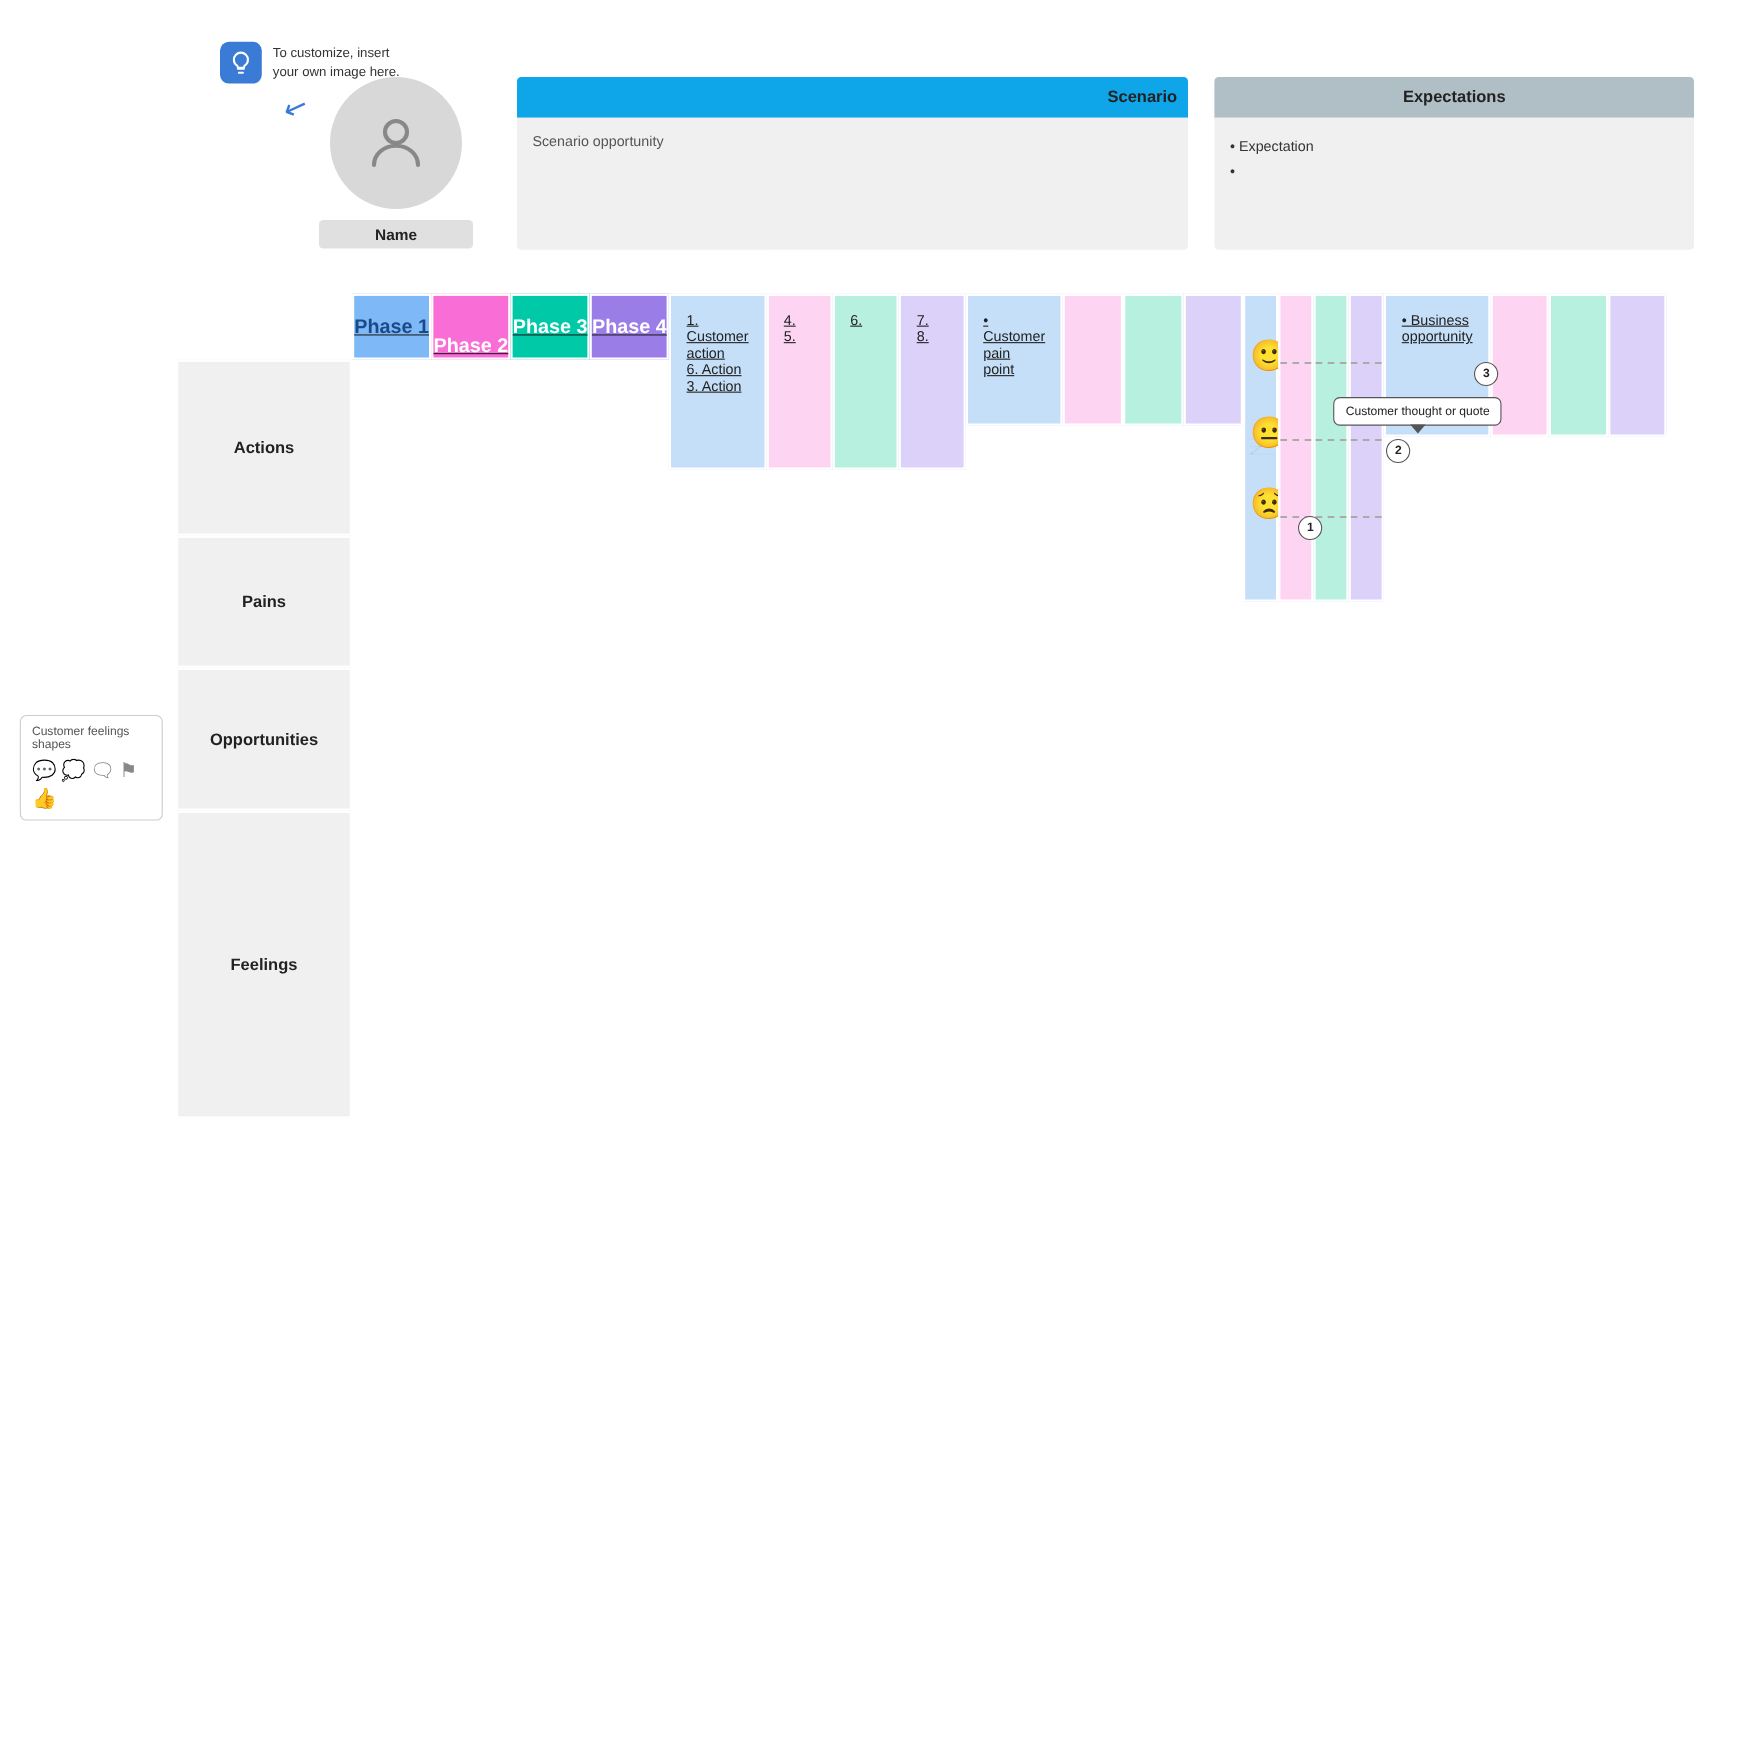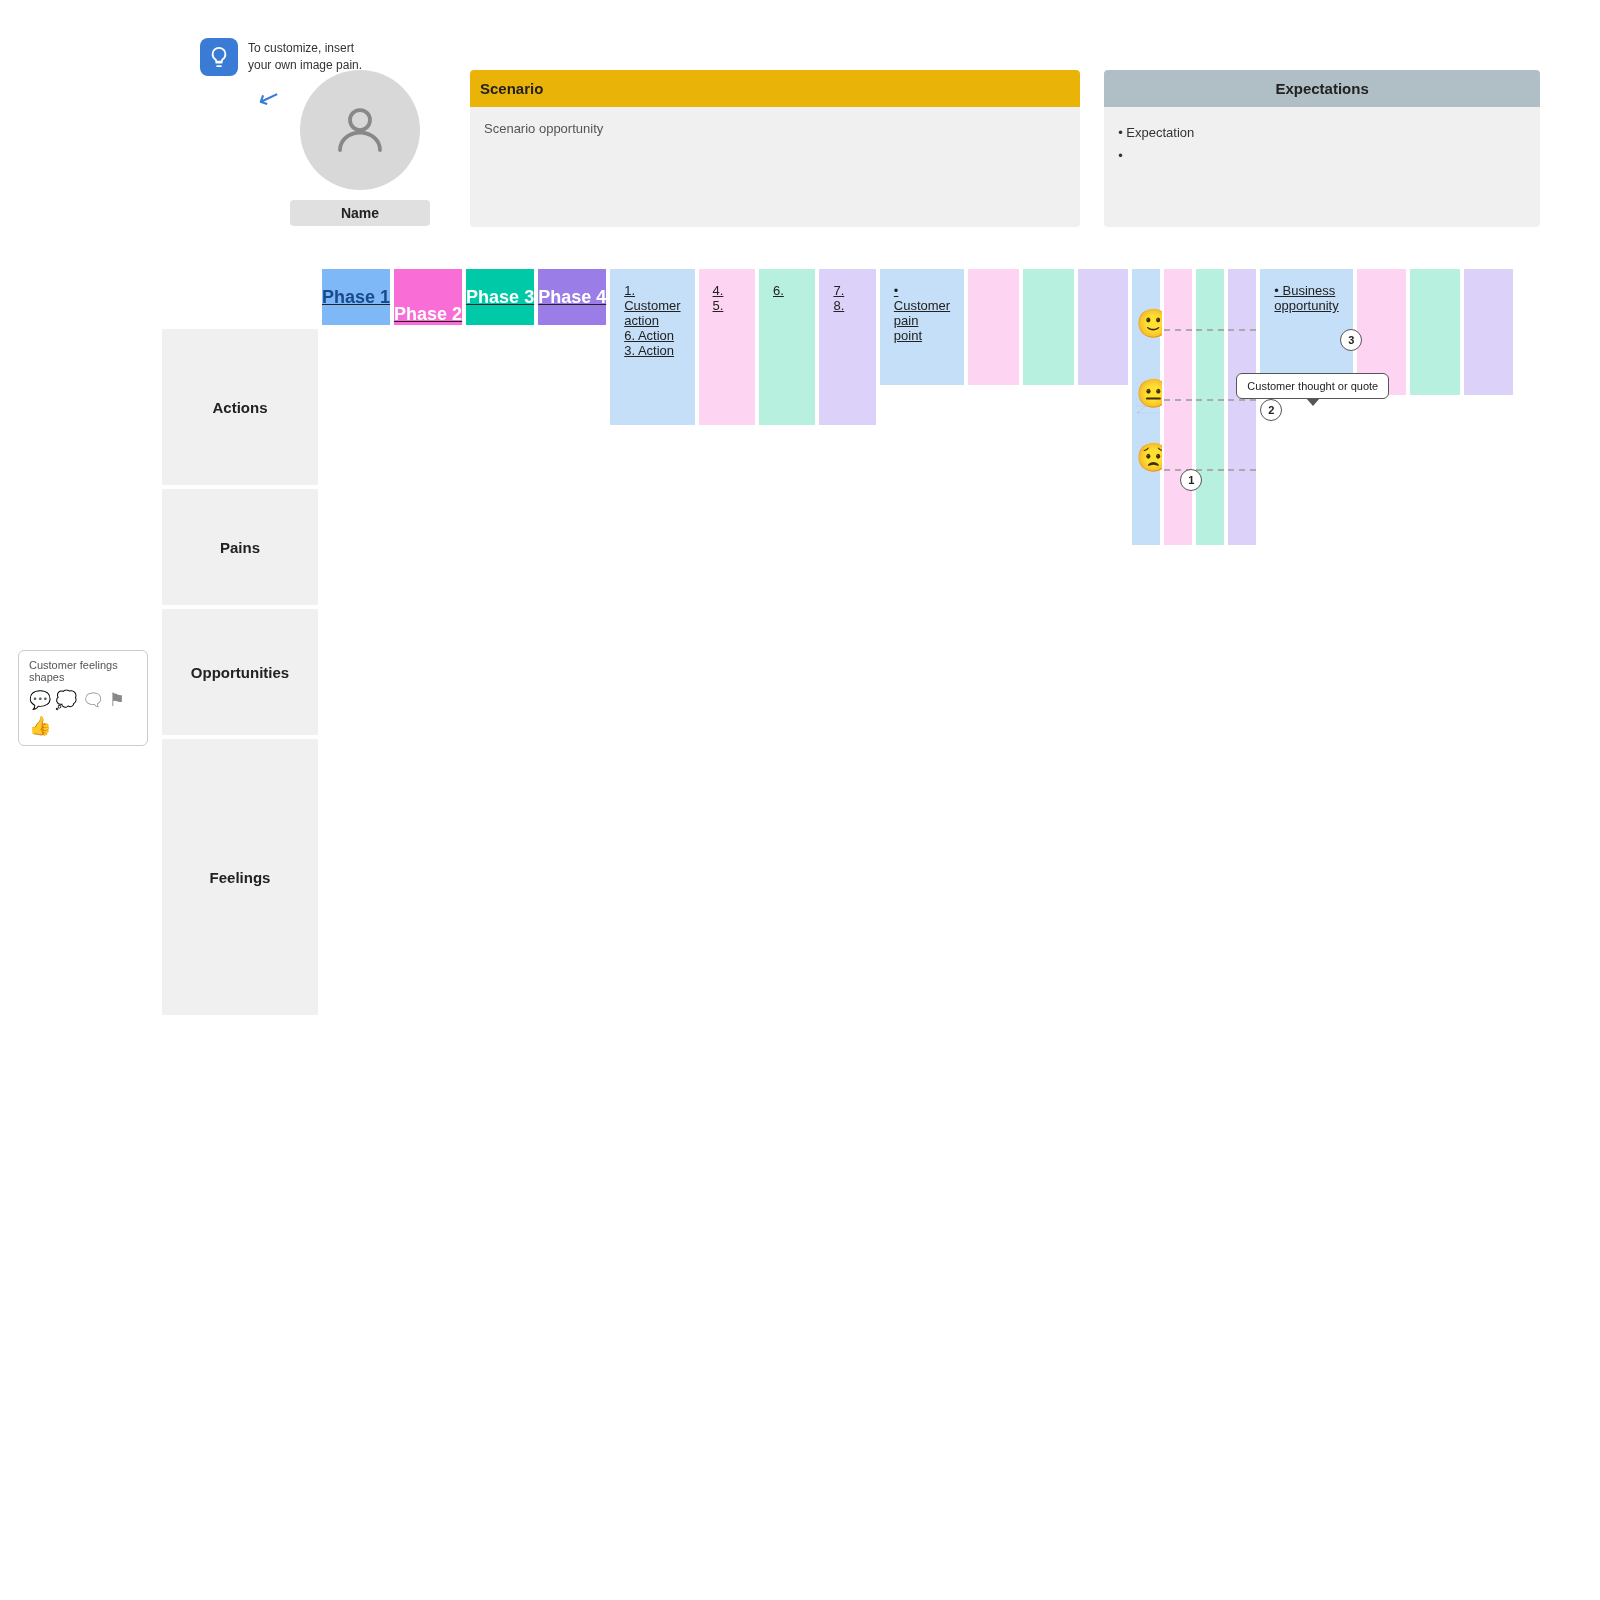--- a/index.html
+++ b/index.html
@@ -95,22 +95,22 @@
       flex: 1;
       gap: 0;
       margin-left: 30px;
     }
     .scenario-panel {
       flex: 1.4;
       display: flex;
       flex-direction: column;
     }
     .scenario-header {
-      background: #eab308;
-      text-align: left;
+      background: #0ea5e9;
+      text-align: right;
       font-weight: 700;
       font-size: 15px;
       padding: 10px;
       border-radius: 4px 4px 0 0;
     }
     .scenario-body {
       background: #f0f0f0;
       flex: 1;
       min-height: 120px;
       padding: 14px;
@@ -303,21 +303,21 @@
 
 <div class="page-wrapper">
 
   <div class="customize-tooltip">
     <div class="tooltip-icon-box">
 
       <svg width="22" height="22" viewBox="0 0 24 24" fill="none" stroke="#fff" stroke-width="2" stroke-linecap="round" stroke-linejoin="round">
         <path d="M9 18h6M10 22h4M12 2a7 7 0 0 1 7 7c0 2.5-1.5 4.7-3.5 6L15 17H9l-.5-2C6.5 13.7 5 11.5 5 9a7 7 0 0 1 7-7z"></path>
       </svg>
     </div>
-    <div class="tooltip-text">To customize, insert your own image pain.</div>
+    <div class="tooltip-text">To customize, insert your own image here.</div>
   </div>
 
   <div style="position:absolute;top:82px;left:258px;font-size:26px;color:#3a7bd5;transform:rotate(20deg);">↙</div>
 
   <div class="header-section">
 
     <div class="persona-block">
       <div class="persona-avatar">
         <svg viewBox="0 0 24 24" fill="none" stroke="#888" stroke-width="1.5" stroke-linecap="round" stroke-linejoin="round">
           <circle cx="12" cy="8" r="4"></circle>
@@ -442,21 +442,21 @@
           <div style="position:absolute;top:108px;left:4px;font-size:28px;">😐</div>
 
           <div style="position:absolute;top:38px;left:4px;font-size:28px;">🙂</div>
 
           <div class="dot-label" style="position:absolute;top:200px;left:48px;">1</div>
 
           <div class="dot-label" style="position:absolute;top:130px;left:128px;">2</div>
 
           <div class="dot-label" style="position:absolute;top:60px;left:208px;">3</div>
 
-          <div class="quote-box" style="position:absolute;top:104px;left:80px;margin-left:24px;">
+          <div class="quote-box" style="position:absolute;top:92px;left:80px;">
             <span>Customer thought or quote</span>
           </div>
         </div>
         <div class="cell p2" style="position:relative;">
 
           <div style="position:absolute;top:60px;left:0;right:0;border-top:2px dashed #aaa;"></div>
           <div style="position:absolute;top:130px;left:0;right:0;border-top:2px dashed #aaa;"></div>
           <div style="position:absolute;top:200px;left:0;right:0;border-top:2px dashed #aaa;"></div>
         </div>
         <div class="cell p3" style="position:relative;">

